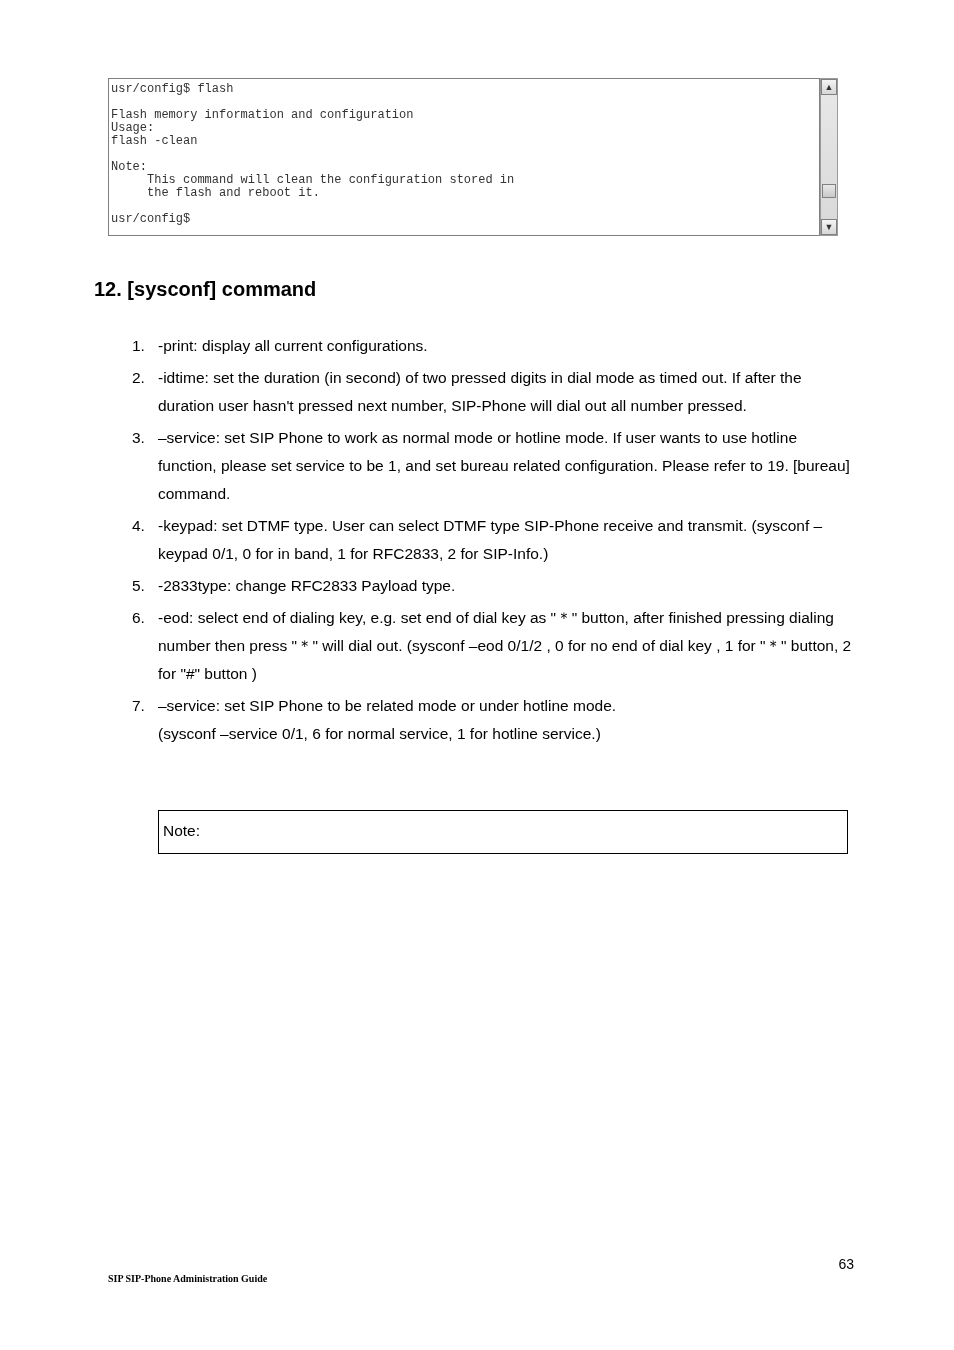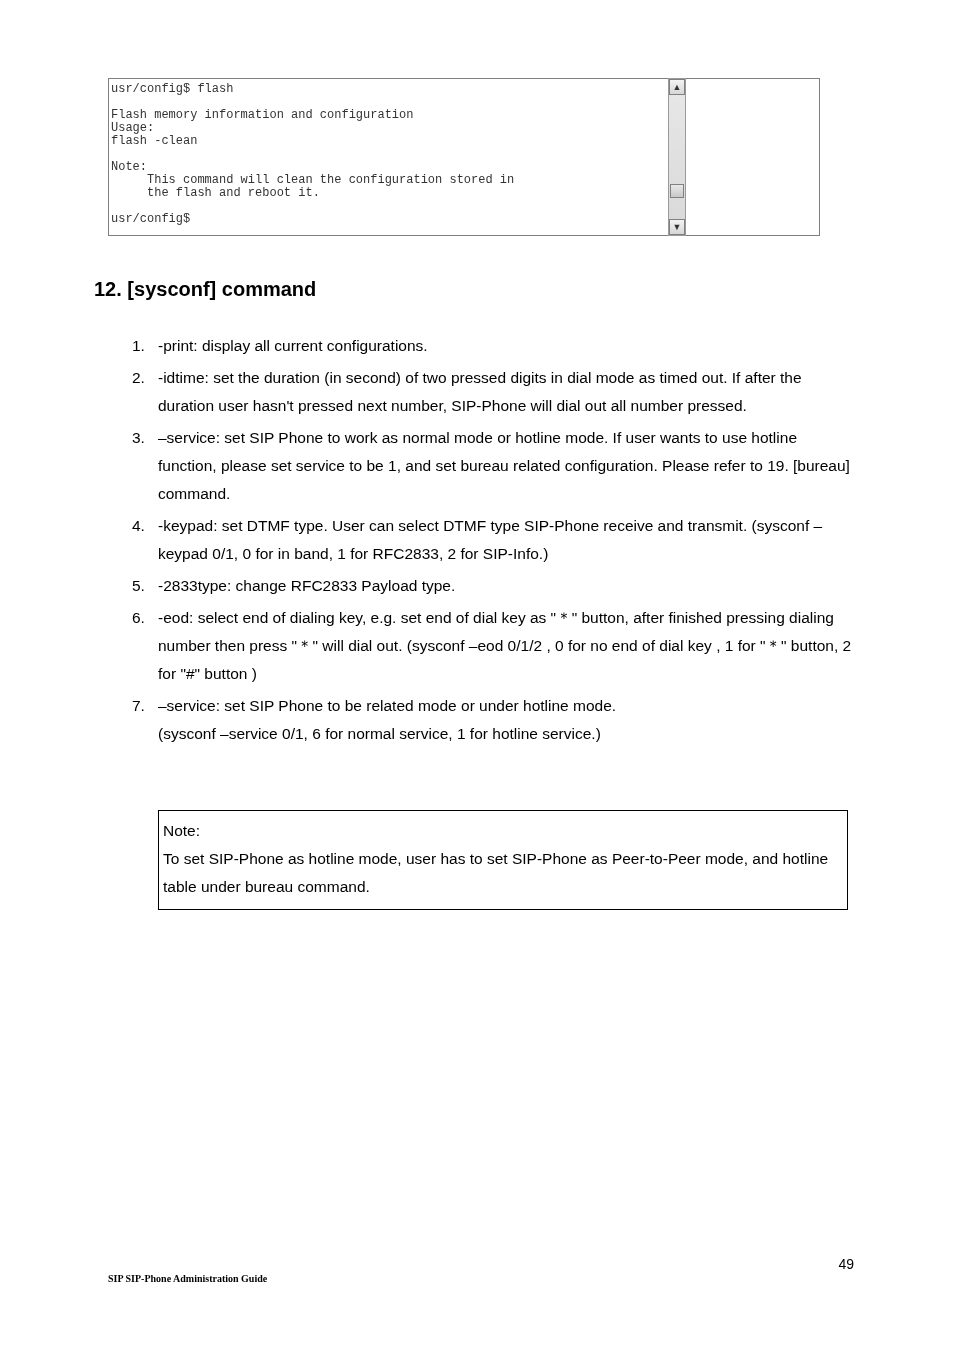--- a/index.html
+++ b/index.html
@@ -1,20 +1,20 @@
 <!DOCTYPE html>
 <html><head>
 <meta charset="utf-8">
 <style>
   * { margin: 0; padding: 0; box-sizing: border-box; }
   html, body { width: 954px; height: 1350px; background: #fff; font-family: Arial, Helvetica, sans-serif; color: #000; }
   .page { position: relative; width: 954px; height: 1350px; }
 
   
-  .term-wrap { position: absolute; left: 108px; top: 78px; width: 578px; height: 158px; border-radius: 12px; }
+  .term-wrap { position: absolute; left: 108px; top: 78px; width: 730px; height: 158px; border-radius: 12px; }
   .term-area { position: absolute; left: 0; top: 0; width: 712px; height: 158px; border: 1px solid #808080; background: #fff; font-family: "Courier New", monospace; font-size: 12px; line-height: 13px; color: #333; padding: 4px 4px 4px 2px; white-space: pre; overflow: hidden; }
   .sbar { position: absolute; right: 0; top: 0; width: 18px; height: 158px; background: linear-gradient(#e8e8e8,#d8d8d8); border: 1px solid #9a9a9a; }
   .sbar .btn { position: absolute; left: 0; width: 16px; height: 16px; background: linear-gradient(#f4f4f4,#d6d6d6); border: 1px solid #808080; font-size: 9px; line-height: 14px; text-align: center; color: #333; }
   .sbar .up { top: 0; }
   .sbar .down { bottom: 0; }
   .sbar .thumb { position: absolute; left: 1px; width: 14px; top: 105px; height: 14px; background: linear-gradient(#e8e8e8,#c8c8c8); border: 1px solid #808080; }
 
   .heading { position: absolute; left: 94px; top: 278px; font-weight: bold; font-size: 20px; }
 
   .list { position: absolute; left: 132px; top: 332px; width: 724px; font-size: 15.5px; line-height: 28px; }
@@ -80,21 +80,18 @@
     </li>
     <li>
       <span class="num">7.</span>
       <span class="b">–service</span><span>: set SIP Phone to be related mode or under hotline mode.</span><br>
       <span>(</span><span class="b">sysconf –service 0/1</span><span>, 6 for normal service, 1 for hotline service.)</span>
     </li>
   </ol>
 
   <div class="note-box">
     <div class="b">Note:</div>
-    <div>
-      <span>To set SIP-Phone as hotline mode, user has to set SIP-Phone as Peer-to-Peer mode, and hotline table under </span><span class="b">bureau</span><span> command.</span>
-    </div>
   </div>
 
   <div class="footer-left">SIP SIP-Phone   Administration Guide</div>
-  <div class="footer-right">49</div>
+  <div class="footer-right">63</div>
 
 </div>
 
 </body></html>

